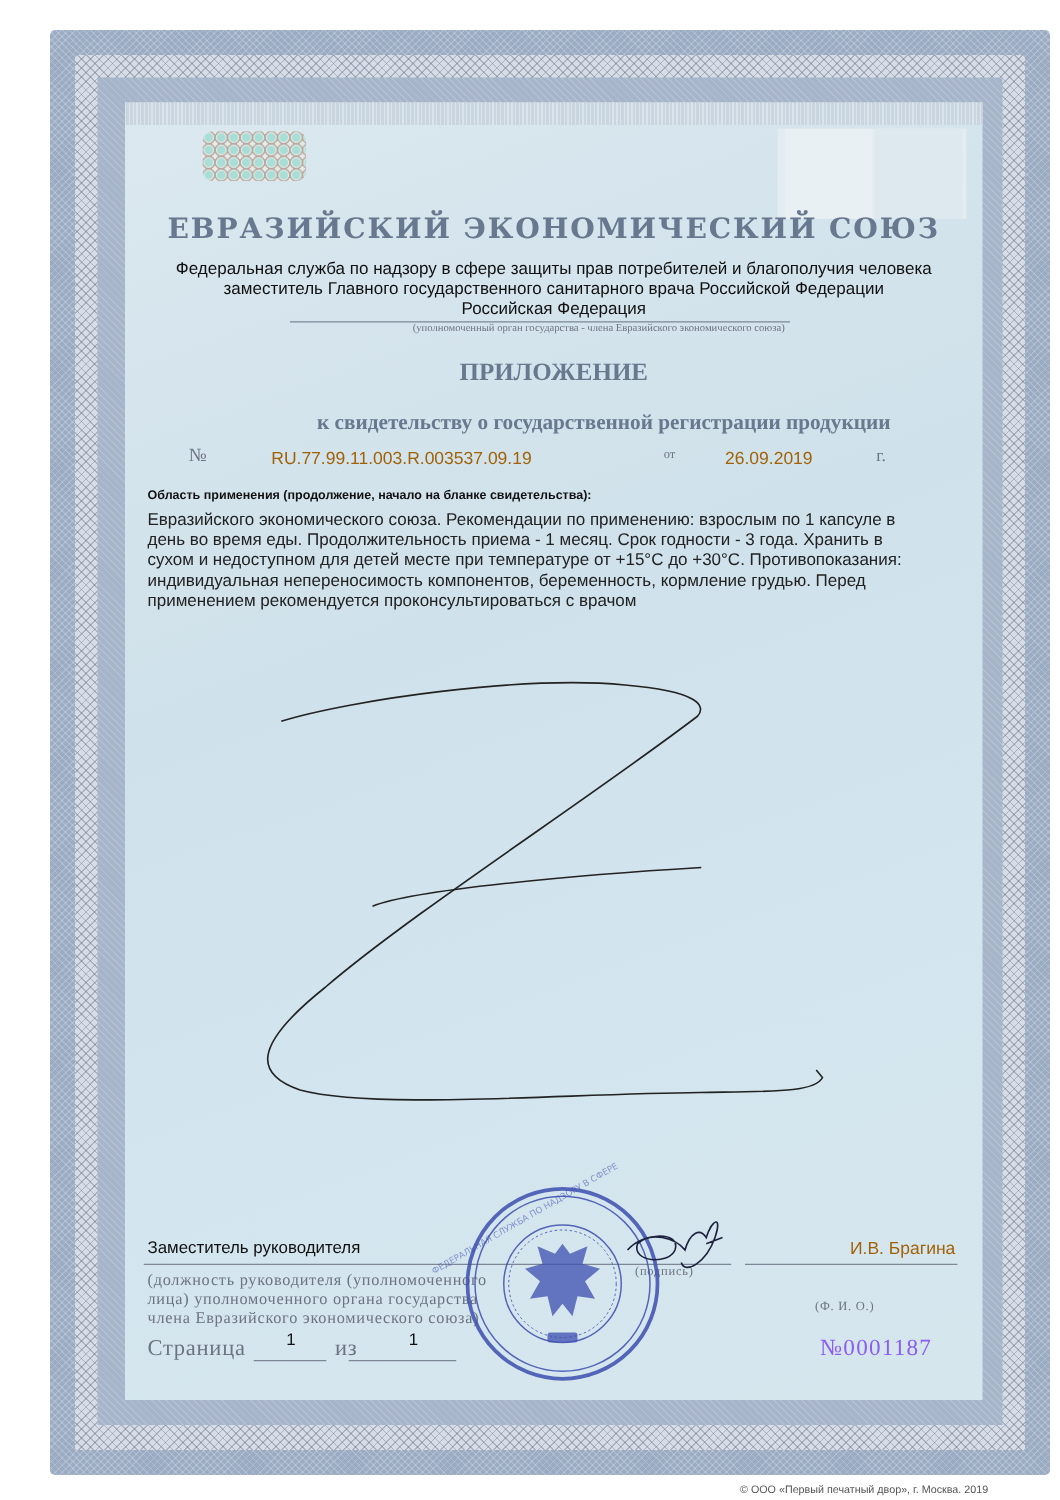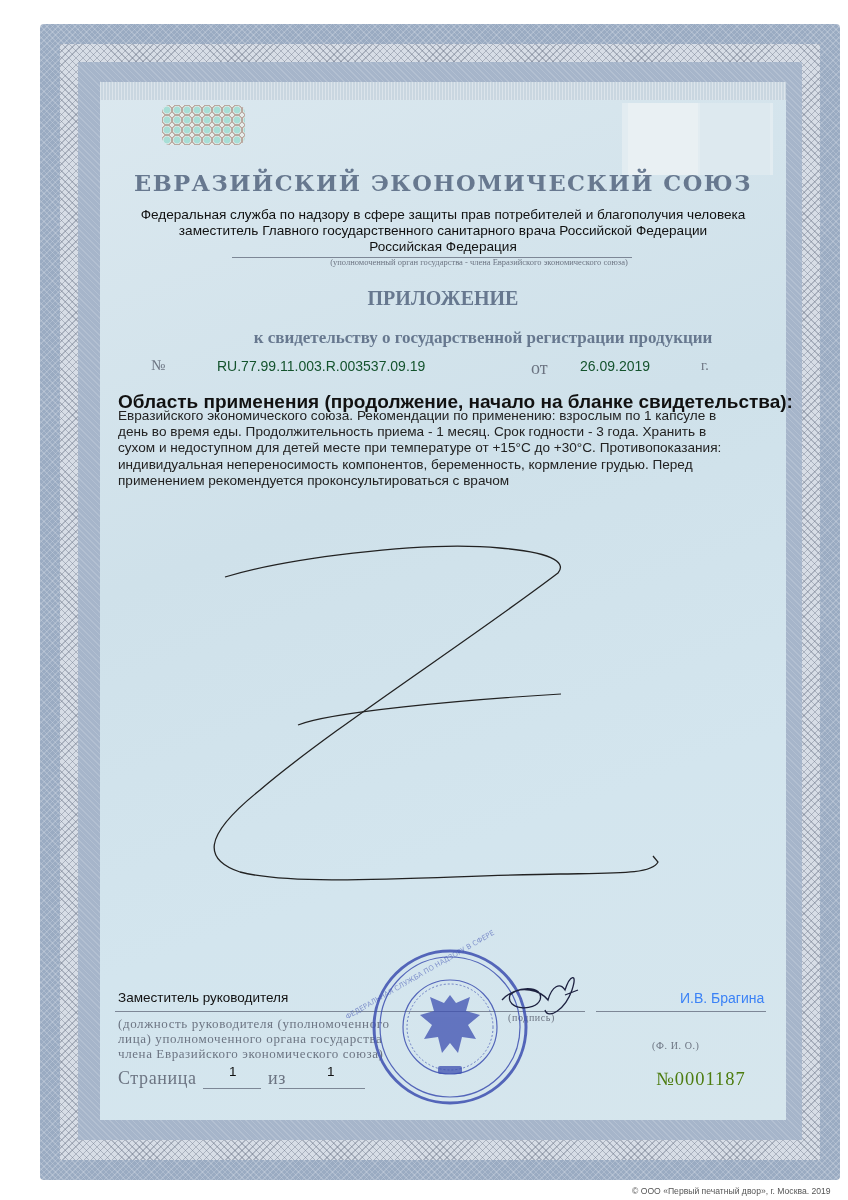--- a/index.html
+++ b/index.html
@@ -47,21 +47,21 @@
       #e6ecea;
   }
   .watermark {
     position: absolute; left: 622px; top: 103px; width: 151px; height: 72px;
     background: #e2ecf1;
   }
   .watermark .half {
     position: absolute; top: 0; width: 70px; height: 72px; background: #e9f0f3;
   }
 
-  .text-abs { position: absolute; color: #14532d; }
+  .text-abs { position: absolute; color: #a16207; }
   .union-title {
     left: 100px; width: 686px; top: 170px; text-align: center;
     font-family: "DejaVu Serif", serif; font-weight: bold; font-size: 22.5px;
     letter-spacing: 1.5px; color: #67788f;
   }
   .authority {
     left: 100px; width: 686px; top: 207px; text-align: center;
     font-size: 13.6px; line-height: 16px; color: #111;
   }
   .authority-line {
@@ -75,43 +75,43 @@
     left: 100px; width: 686px; top: 287px; text-align: center;
     font-family: "Liberation Serif", serif; font-weight: bold; font-size: 20px; color: #67788f;
   }
   .annex-subtitle {
     left: 100px; width: 686px; top: 328px; text-align: center;
     font-family: "Liberation Serif", serif; font-weight: bold; font-size: 17px; color: #67788f; margin-left: 40px;
   }
   .numline { top: 358px; font-size: 14px; }
   .serif-gray { font-family: "Liberation Serif", serif; color: #6c7482; }
   .scope-heading {
-    left: 118px; top: 391px; font-size: 19px; font-weight: bold; color: #111;
+    left: 118px; top: 391px; font-size: 10px; font-weight: bold; color: #111;
   }
   .scope-body {
     left: 118px; top: 408px; width: 650px; font-size: 13.6px; line-height: 16.2px; color: #222;
   }
   .scope-body p { margin: 0; white-space: nowrap; }
 
   .strike-svg { position: absolute; left: 0; top: 0; }
 
   .sig-label { top: 990px; left: 118px; font-size: 13.5px; color: #111; }
   .sig-line { position: absolute; top: 1011px; height: 1px; background: #7d8796; }
   .caption-serif { font-family: "Liberation Serif", serif; font-size: 13px; color: #6c7482; letter-spacing: 0.6px; }
   .position-caption { left: 118px; top: 1016px; line-height: 15px; }
   .sig-caption { left: 508px; top: 1012px; font-size: 10px; }
   .fio-caption { left: 652px; top: 1040px; font-size: 10px; }
-  .signer-name { left: 680px; top: 990px; font-size: 14px; color: #3b82f6; }
+  .signer-name { left: 680px; top: 990px; font-size: 14px; color: #a16207; }
 
   .page-row { top: 1068px; left: 118px; font-size: 18px; }
   .page-num { position: absolute; font-family: "Liberation Sans", sans-serif; font-size: 13.5px; color: #111; }
   .page-line { position: absolute; height: 1px; background: #7d8796; top: 1088px; }
 
-  .serial { left: 656px; top: 1069px; font-family: "Liberation Serif", serif; font-size: 18.5px; color: #4d7c0f; letter-spacing: 1px; }
-  .footer { left: 632px; top: 1186px; font-size: 8.6px; color: #555; }
+  .serial { left: 656px; top: 1069px; font-family: "Liberation Serif", serif; font-size: 18.5px; color: #8b5cf6; letter-spacing: 1px; }
+  .footer { left: 592px; top: 1186px; font-size: 8.6px; color: #555; }
 </style>
 </head>
 <body>
 
 <div class="frame-outer"></div>
 <div class="frame-band"></div>
 <div class="frame-inner"></div>
 <div class="panel"></div>
 <div class="panel-topband"></div>
 <div class="hologram"></div>
@@ -127,21 +127,21 @@
   <div>Российская Федерация</div>
 </div>
 <div class="authority-line"></div>
 <div class="text-abs authority-caption">(уполномоченный орган государства - члена Евразийского экономического союза)</div>
 
 <div class="text-abs annex-title">ПРИЛОЖЕНИЕ</div>
 <div class="text-abs annex-subtitle">к свидетельству о государственной регистрации продукции</div>
 
 <span class="text-abs numline serif-gray" style="left:151px; font-size:15px; top:357px;">№</span>
 <span class="text-abs numline" style="left:217px;">RU.77.99.11.003.R.003537.09.19</span>
-<span class="text-abs numline serif-gray" style="left:531px; font-size:18px;">от</span>
+<span class="text-abs numline serif-gray" style="left:531px; font-size:10px;">от</span>
 <span class="text-abs numline" style="left:580px;">26.09.2019</span>
 <span class="text-abs numline serif-gray" style="left:701px; font-size:14px;">г.</span>
 
 <div class="text-abs scope-heading">Область применения (продолжение, начало на бланке свидетельства):</div>
 <div class="text-abs scope-body">
   <p>Евразийского экономического союза. Рекомендации по применению: взрослым по 1 капсуле в</p>
   <p>день во время еды. Продолжительность приема - 1 месяц. Срок годности - 3 года. Хранить в</p>
   <p>сухом и недоступном для детей месте при температуре от +15°С до +30°С. Противопоказания:</p>
   <p>индивидуальная непереносимость компонентов, беременность, кормление грудью. Перед</p>
   <p>применением рекомендуется проконсультироваться с врачом</p>

